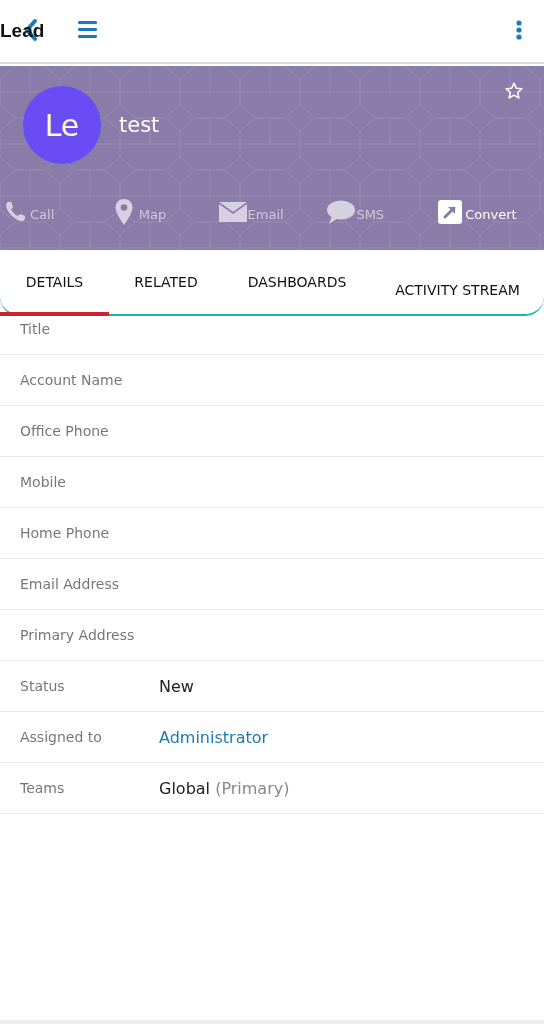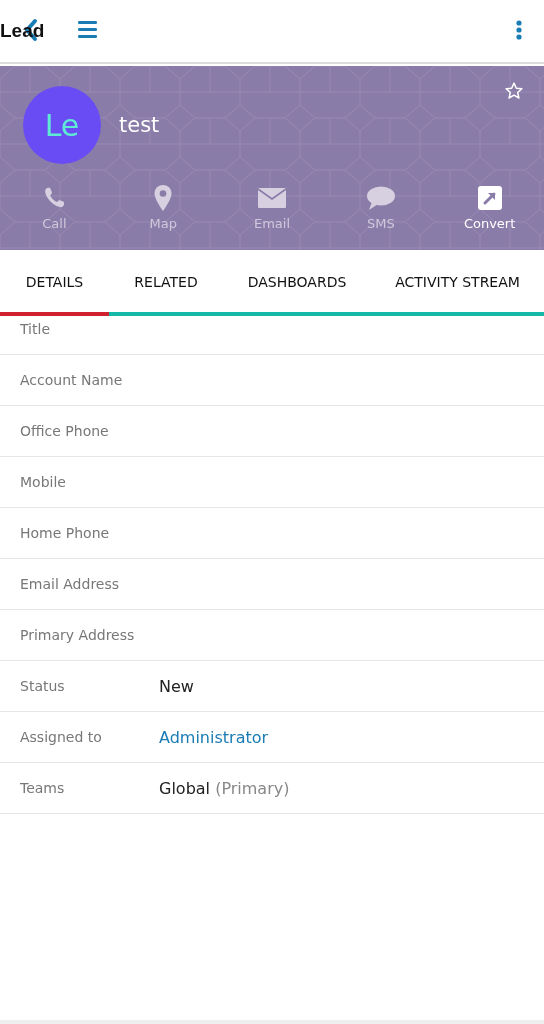--- a/index.html
+++ b/index.html
@@ -11,37 +11,37 @@
     .topbar .back { position: absolute; left: 18px; top: 16px; width: 28px; height: 28px; cursor: pointer; }
     .topbar .menu { position: absolute; left: 76px; top: 18px; width: 24px; height: 24px; cursor: pointer; }
     .topbar .title { position: absolute; left: 0; right: 0; top: 20px; text-align: left;
       font-size: 19px; font-weight: bold; color: #111; pointer-events: none; }
     .topbar .more { position: absolute; right: 20px; top: 18px; width: 10px; height: 24px; cursor: pointer; }
 
     .header { position: absolute; left: 0; top: 66px; width: 544px; height: 184px;
       background-color: #8a7ca8; overflow: hidden; }
     .header svg.pattern { position: absolute; left: 0; top: 0; }
     .avatar { position: absolute; left: 23px; top: 20px; width: 78px; height: 78px; border-radius: 50%;
-      background: #6a4cf5; color: #5eead4; font-size: 30px; display: flex; align-items: center; justify-content: center;
+      background: #6a4cf5; color: #fef9c3; font-size: 30px; display: flex; align-items: center; justify-content: center;
       font-family: "DejaVu Sans", sans-serif; }
     .record-name { position: absolute; left: 119px; top: 47px; font-size: 21px; color: #fff;
       font-family: "DejaVu Sans", sans-serif; }
     .star { position: absolute; right: 20px; top: 15px; width: 20px; height: 20px; cursor: pointer; }
 
     .actions { position: absolute; left: 0; top: 118px; width: 544px; height: 56px; display: flex; }
-    .action { width: 108.8px; display: flex; flex-direction: column; align-items: center; cursor: pointer; }
+    .action { width: 108.8px; display: flex; flex-direction: row; align-items: center; cursor: pointer; }
     .action .ico { width: 30px; height: 28px; display: flex; align-items: center; justify-content: center; }
     .action .lbl { font-size: 13px; color: #cfc8dc; margin-top: 4px; font-family: "DejaVu Sans", sans-serif; }
     .action.active .lbl { color: #fff; }
 
     .tabs { position: absolute; left: 0; top: 250px; width: 544px; height: 66px; background: #fff;
-      border-bottom: 4px solid #14b8a6; display: flex; }
+      border-bottom: 2px solid #14b8a6; display: flex; border-radius: 19px; }
     .tab { height: 64px; display: flex; align-items: center; justify-content: center; font-size: 14px;
       color: #111; cursor: pointer; position: relative; font-family: "DejaVu Sans", sans-serif; }
-    .tab.t0 { width: 109px; } .tab.t1 { width: 114px; } .tab.t2 { width: 148px; } .tab.t3 { width: 173px; }
+    .tab.t0 { width: 109px; } .tab.t1 { width: 114px; } .tab.t2 { width: 148px; } .tab.t3 { width: 173px; margin-top: 8px; }
     .tab.active::after { content: ""; position: absolute; left: 0; right: 0; bottom: -2px; height: 4px; background: #d0222e; }
 
     .fields { position: absolute; left: 0; top: 304px; width: 544px; }
     .field { height: 51px; border-bottom: 1px solid #e6e6e6; display: flex; align-items: center; }
     .field .label { width: 159px; padding-left: 20px; font-size: 14px; color: #777; font-family: "DejaVu Sans", sans-serif; }
     .field .value { font-size: 16px; color: #222; font-family: "DejaVu Sans", sans-serif; }
     .field .value.link { color: #1a7cb4; cursor: pointer; }
     .field .value .sub { color: #888; }
 
     .bottom-line { position: absolute; left: 0; top: 1020px; width: 544px; height: 4px; background: #eeeeee; }

